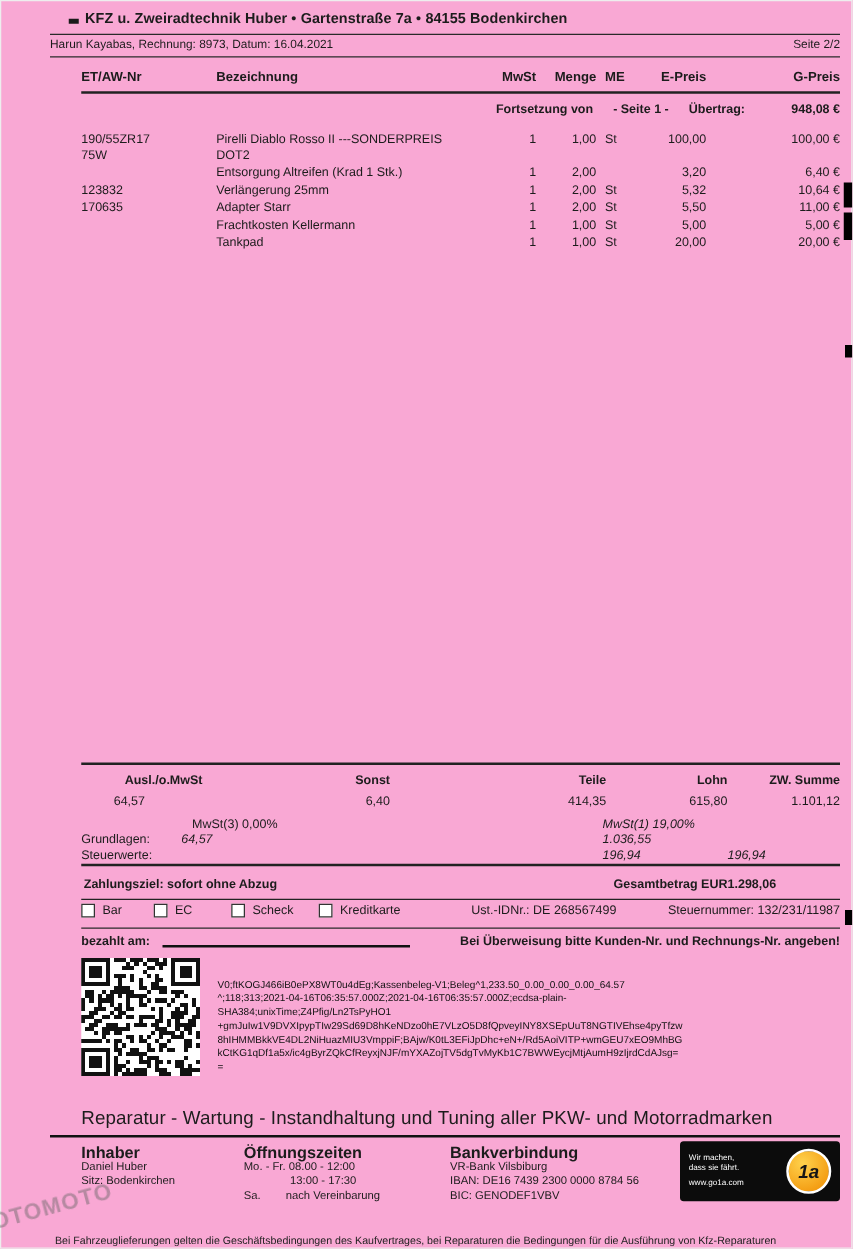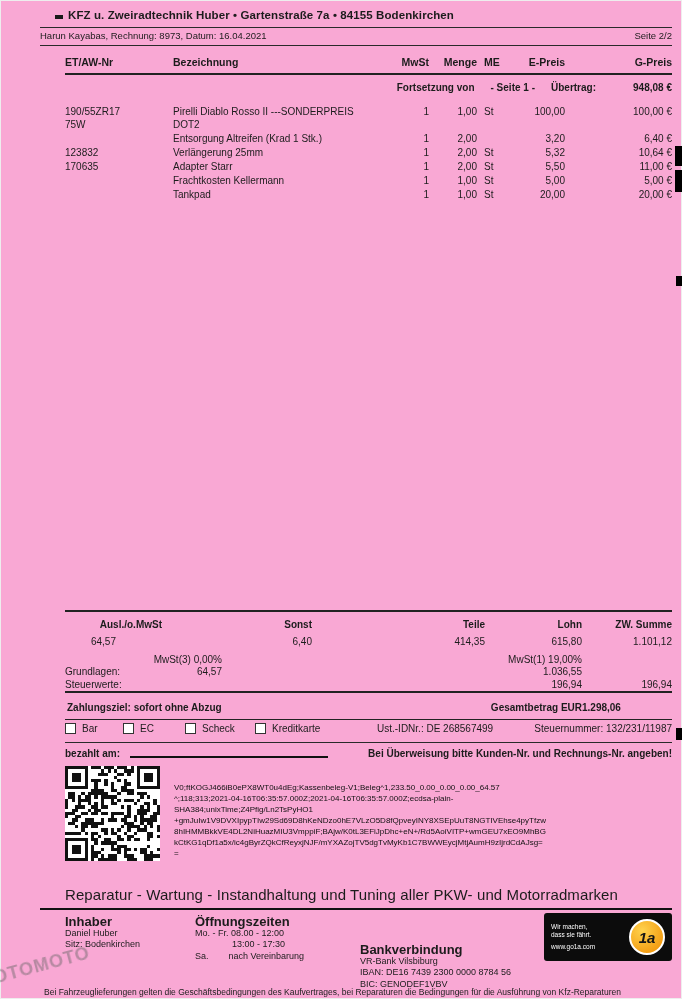--- a/index.html
+++ b/index.html
@@ -31,21 +31,21 @@
   .trow { margin-bottom: 1px; line-height: 13px; align-items: start; }
   .cell { white-space: pre-line; }
 
   
   .summary { position: absolute; top: 610px; left: 65px; width: 607px; font-size: 10px; }
   .sline { height: 1.5px; background: #222; }
   .sgrid1 { display: grid; grid-template-columns: 97px 150px 173px 97px 90px; text-align: right; padding-top: 7px; }
   .sgrid1 .lbl { font-weight: bold; padding-bottom: 6px; }
   .pad-a { padding-right: 46px; }
   .sgrid2 { display: grid; grid-template-columns: 80px 77px 260px 100px 90px; margin-top: 7px; line-height: 12.5px; }
-  .tr { text-align: right; }
+  .tr { text-align: left; font-style: italic; }
   .span12 { grid-column: 1 / 3; text-align: right; }
   .row-total { display: flex; font-weight: bold; padding: 5px 0 6px 2px; margin-top: 4px; }
   .row-total .spacer { flex: 1; }
   .row-total .gv { width: 90px; text-align: left; }
 
   
   .payment { position: absolute; top: 723px; left: 65px; width: 607px; display: flex; align-items: center; font-size: 10px; }
   .pm { display: flex; align-items: center; }
   .pm .box { width: 11px; height: 11px; border: 1.2px solid #333; margin-right: 6px; background: #fff; }
   .pm-0 { width: 58px; } .pm-1 { width: 62px; } .pm-2 { width: 70px; } .pm-3 { width: 122px; }
@@ -61,21 +61,21 @@
   
   .receipt { position: absolute; top: 766px; left: 65px; width: 607px; display: flex; gap: 14px; }
   .qr { width: 95px; height: 95px; flex: none; }
   .qr-text { flex: 1; font-size: 8px; line-height: 11px; white-space: pre-wrap; word-break: break-all; color: #111; padding-top: 16px; }
 
   
   .footer { position: absolute; top: 886px; left: 40px; width: 632px; }
   .tagline { font-size: 15px; font-weight: normal; padding-left: 25px; letter-spacing: .1px; }
   .tagline-rule { height: 2px; background: #111; margin-top: 5px; }
   .fcols { display: flex; margin-top: 6px; padding-left: 25px; font-size: 9px; line-height: 11.5px; }
-  .fcol-1 { width: 130px; } .fcol-2 { width: 165px; } .fcol-3 { width: 180px; margin-top: 28px; }
+  .fcol-1 { width: 130px; } .fcol-2 { width: 165px; } .fcol-3 { width: 180px; }
   .flabel { font-weight: bold; font-size: 13px; }
   .fline { white-space: pre; }
   .hours-indent { padding-left: 37px; }
 
   .logo { position: absolute; right: 0; top: 27px; width: 128px; height: 48px; background: #0c0c0c; border-radius: 3px;
           display: flex; align-items: center; padding: 5px 7px; gap: 7px; }
   .logo-text { color: #fff; font-size: 6.5px; line-height: 8.5px; flex: 1; }
   .logo-badge { width: 36px; height: 36px; border-radius: 50%; flex: none;
                 background: radial-gradient(circle at 35% 30%, #ffd24d, #f08c00);
                 border: 2px solid #fff; color: #161616; font-weight: bold; font-style: italic; font-size: 15px;

